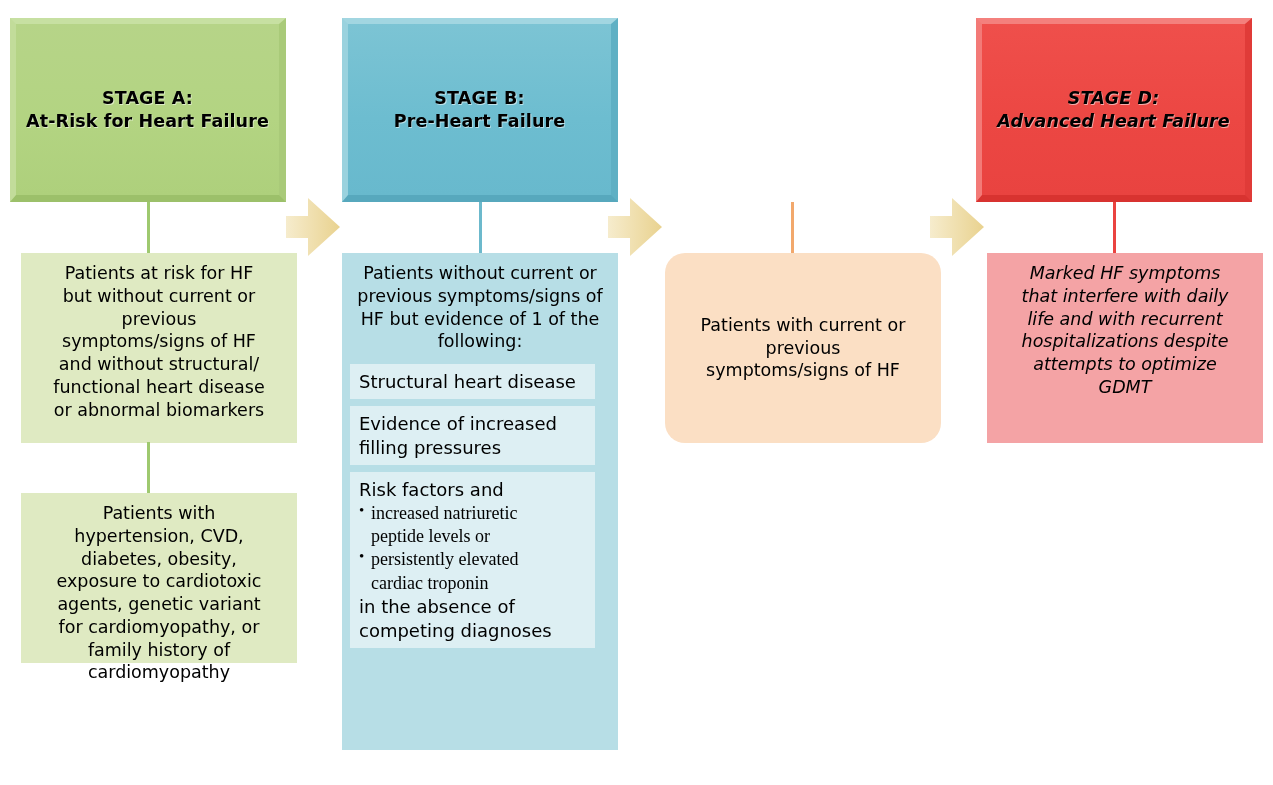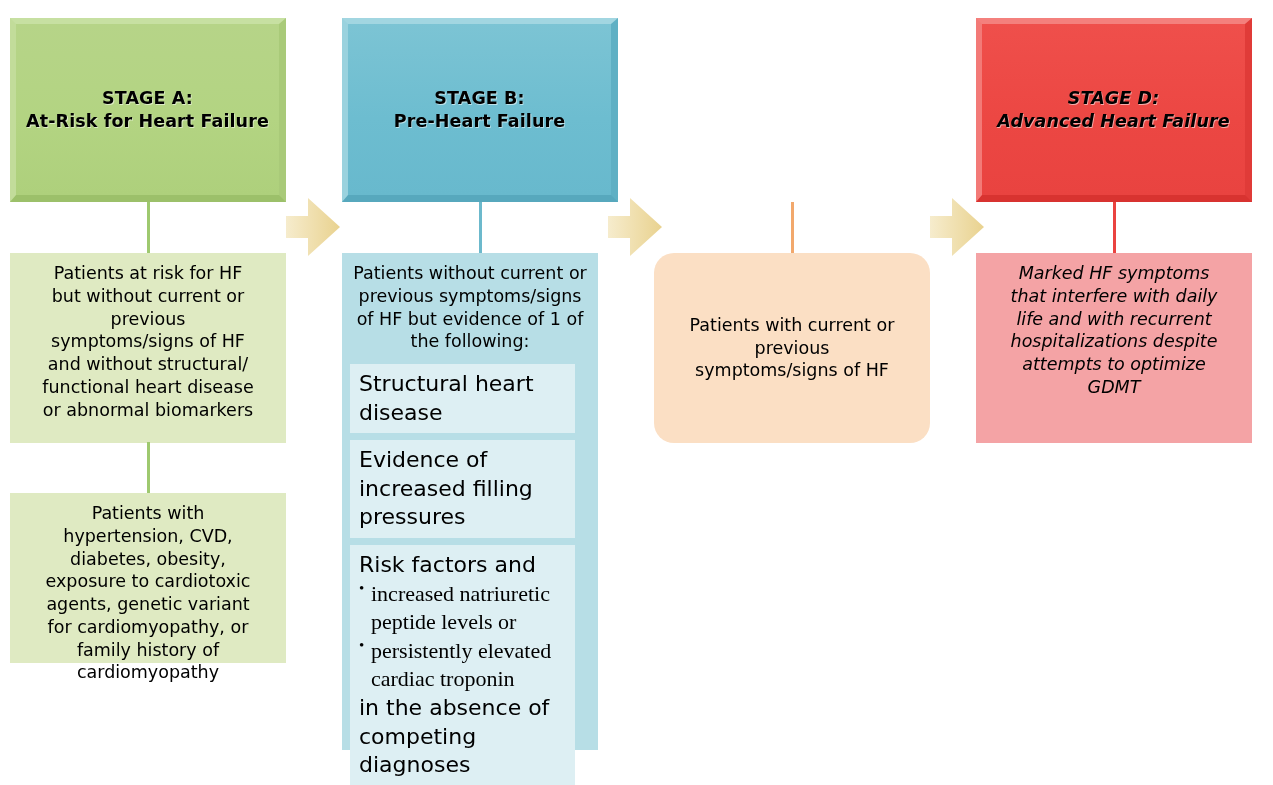--- a/index.html
+++ b/index.html
@@ -85,55 +85,55 @@
   .connector.gap      { top: 442px; height: 52px; }
 
   #col-a .connector { background: #9ec96f; }
   #col-b .connector { background: #6cb9cc; }
   #col-c .connector { background: #f2a86c; }
   #col-d .connector { background: #ea4340; }
 
   
   .content-box {
     position: absolute;
-    left: 0;
+    left: 11px;
     width: 276px;
     box-sizing: border-box;
     padding: 9px 28px;
     font-size: 17.5px;
     line-height: 1.30;
     text-align: center;
   }
 
   
   #a-box1 { top: 253px; height: 190px; background: #dfeac2; }
   #a-box2 { top: 493px; height: 170px; background: #dfeac2; }
 
   
   #b-panel {
     position: absolute;
     left: 0;
     top: 253px;
-    width: 256px;
+    width: 276px;
     height: 497px;
     background: #b7dee6;
     box-sizing: border-box;
     padding: 0;
   }
   #b-intro {
     padding: 9px 10px 11px 10px;
     font-size: 17.5px;
     line-height: 1.30;
     text-align: center;
   }
   .b-item {
     background: #ddeff3;
     margin: 0 23px 7px 8px;
     padding: 6px 9px;
-    font-size: 22px;
+    font-size: 18px;
     line-height: 1.30;
     text-align: left;
   }
   .b-item.last { margin-bottom: 9px; }
   .b-item ul {
     margin: 0;
     padding: 0;
     list-style: none;
     font-family: Liberation Serif, serif;
   }

